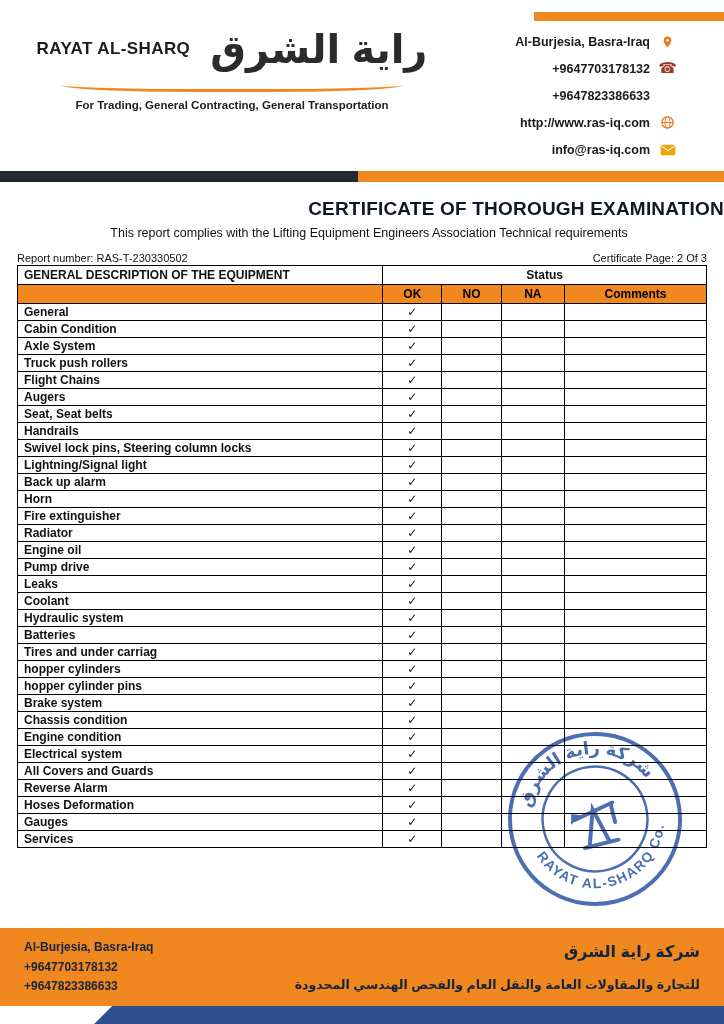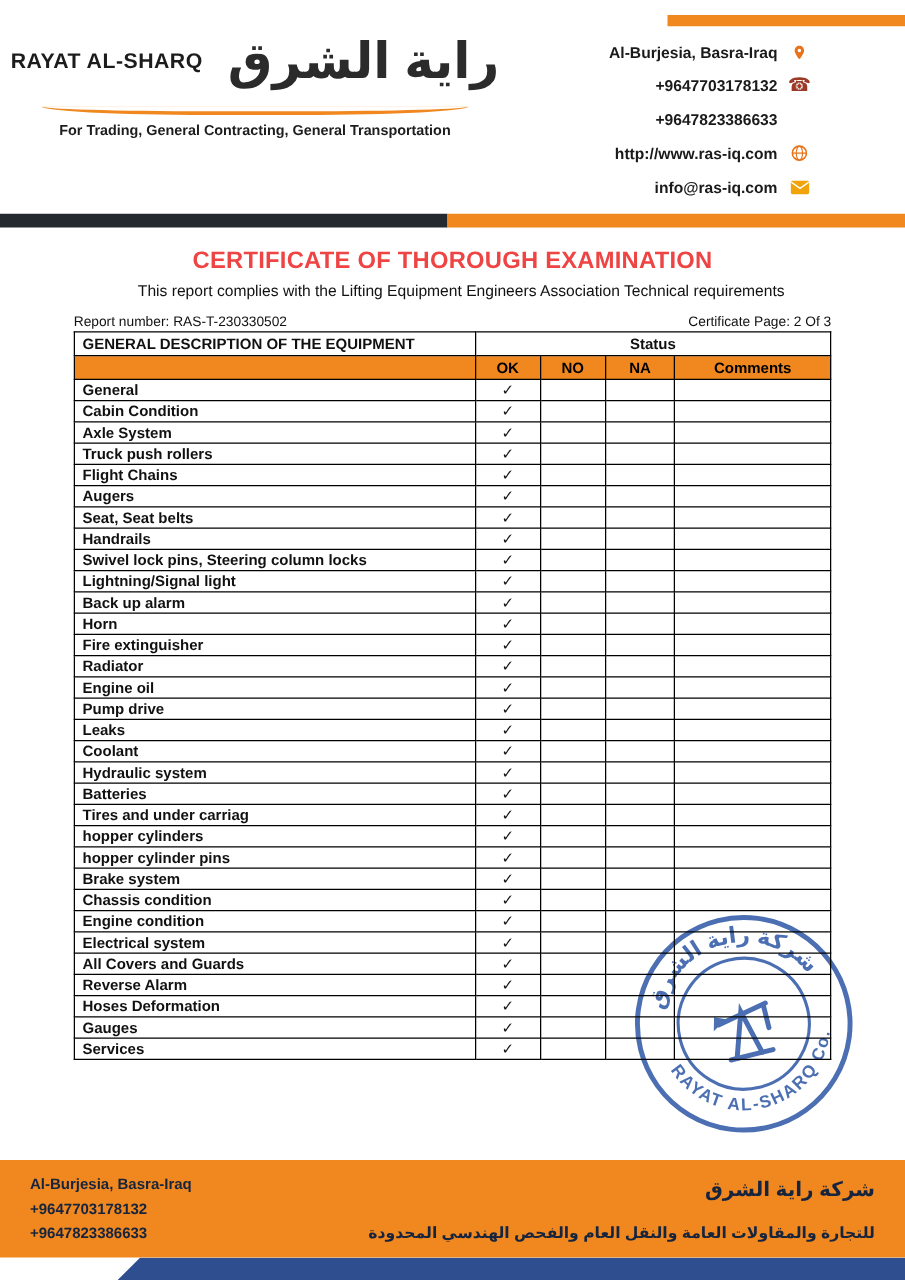--- a/index.html
+++ b/index.html
@@ -11,39 +11,39 @@
   *{box-sizing:border-box;}
   html,body{margin:0;padding:0;}
   body{
     width:724px;height:1024px;position:relative;overflow:hidden;
     background:#ffffff;
     font-family:"Liberation Sans","DejaVu Sans",sans-serif;
     color:#111;
   }
   
   .top-strip{position:absolute;top:12px;right:0;width:190px;height:9px;background:var(--accent);}
-  .header{display:flex;justify-content:flex-start;padding:14px 20px 0 18px;}
+  .header{display:flex;justify-content:center;padding:14px 20px 0 18px;}
   .brand{width:372px;}
   .brand-row{display:flex;align-items:center;justify-content:center;gap:10px;}
   .brand-name{font-size:17px;font-weight:800;letter-spacing:.4px;color:#1c1c1c;white-space:nowrap;}
   .brand-arabic{font-size:40px;font-weight:bold;color:#2b2b2b;white-space:nowrap;}
   .brand-swoosh{height:7px;width:92%;margin:1px auto 5px auto;border-bottom:3px solid var(--accent);border-radius:0 0 50% 50% / 0 0 9px 9px;}
   .tagline{text-align:center;font-size:11.5px;font-weight:bold;color:#1d1d1d;line-height:1.4;}
   .contact{width:258px;padding-top:14px;}
   .contact-line{display:flex;justify-content:flex-end;align-items:center;gap:9px;height:27px;font-size:12.5px;font-weight:bold;color:#1a1a1a;white-space:nowrap;}
   .contact-line .icon{width:17px;display:flex;justify-content:center;align-items:center;}
   .phone-glyph{font-family:"DejaVu Sans",sans-serif;font-size:15px;color:#9c3a2a;line-height:1;}
   .divider{display:flex;height:11px;margin-top:8px;}
   .divider-dark{width:49.5%;background:var(--bar-dark);}
   .divider-orange{flex:1;background:var(--accent);}
   
-  .doc-title{text-align:center;font-size:19px;font-weight:800;margin:16px 0 6px 0;letter-spacing:.2px;color:#ef4444;}
+  .doc-title{text-align:right;font-size:19px;font-weight:800;margin:16px 0 6px 0;letter-spacing:.2px;color:#0f172a;}
   .doc-subtitle{text-align:center;font-size:12.5px;margin:0 0 12px 0;color:#111;padding-left:14px;}
   
-  .content{width:606px;margin:0 auto;}
+  .content{width:690px;margin:0 auto;}
   .report-line{display:flex;justify-content:space-between;align-items:flex-end;font-size:11px;margin-bottom:1px;color:#111;}
   table{width:100%;border-collapse:collapse;table-layout:fixed;padding-left:32px;}
   col.c-desc{width:53%;} col.c-ok{width:8.6%;} col.c-no{width:8.6%;} col.c-na{width:9.2%;} col.c-com{width:20.6%;}
   th,td{border:1px solid #000;}
   th{font-size:12px;padding:2px 4px;}
   th.desc-h{text-align:left;padding-left:6px;}
   tr.orange-row th{background:var(--accent);color:#000;padding:2px;}
   tbody td{font-size:12px;height:17px;padding:0 4px;}
   tbody td.desc{font-weight:bold;padding-left:6px;}
   tbody td.c{text-align:center;font-family:"DejaVu Sans",sans-serif;}

